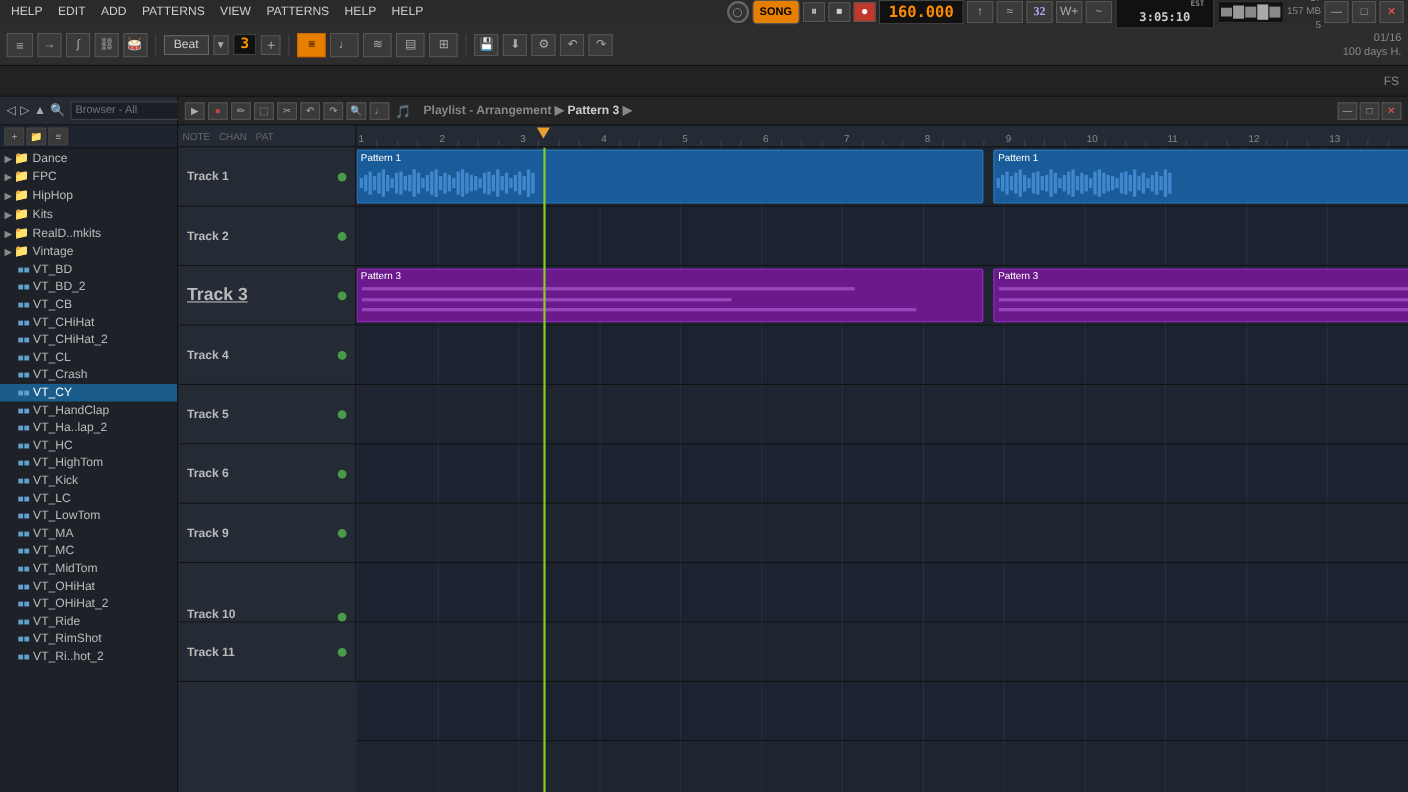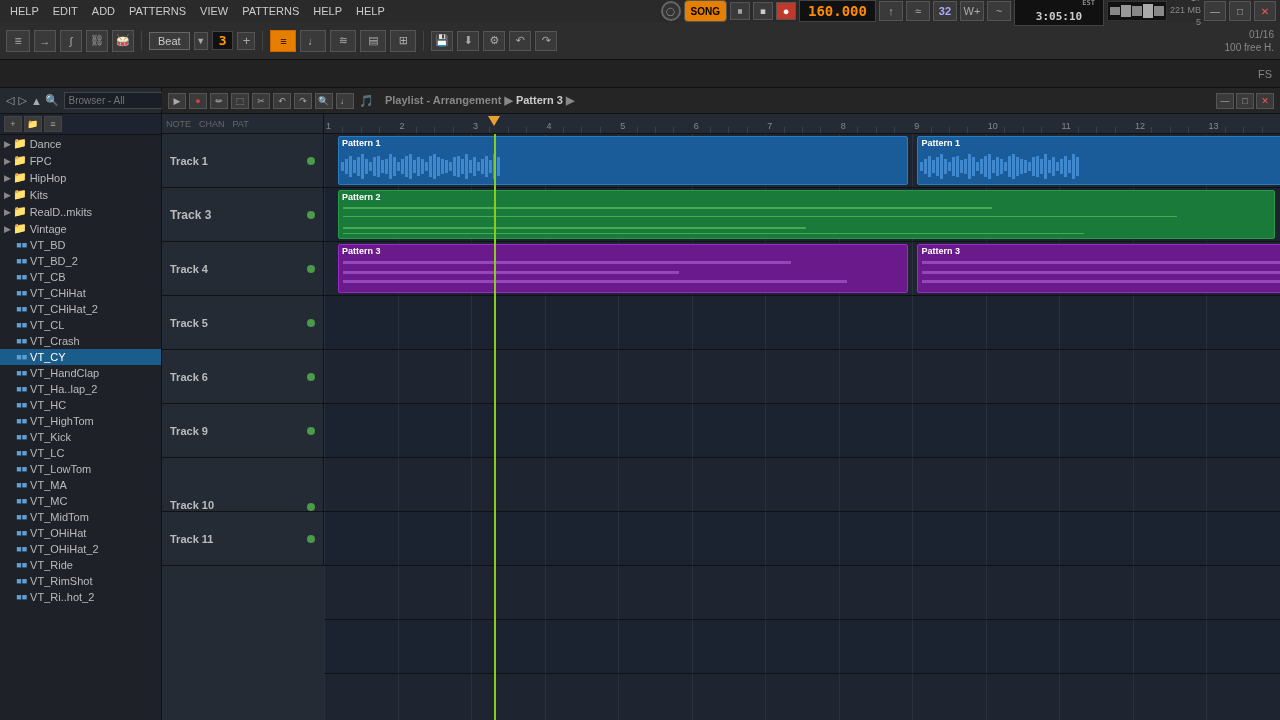--- a/index.html
+++ b/index.html
@@ -212,24 +212,23 @@
       background: #2a3040;
     }
 
     
     .pattern-block {
       position: absolute;
       top: 2px;
       border-radius: 2px;
       overflow: hidden;
       font-size: 9px;
-      font-weight: bold;
+      font-weight: normal;
       color: #fff;
       cursor: pointer;
-      margin-left: 14px;
     }
     .pattern-block .p-label {
       padding: 1px 3px;
       font-size: 9px;
     }
 
     
     .pattern-1 { background: #1a5c9a; border: 1px solid #2a7cc0; }
     
     .pattern-2 { background: #1a7a3a; border: 1px solid #2a9a4a; }
@@ -282,42 +281,42 @@
     <div class="transport-btn song-mode">SONG</div>
 
     <div style="width:20px;height:18px;background:#3a3a3a;border:1px solid #555;display:flex;align-items:center;justify-content:center;color:#ccc;font-size:11px;">⏸</div>
     <div style="width:20px;height:18px;background:#3a3a3a;border:1px solid #555;display:flex;align-items:center;justify-content:center;color:#ccc;font-size:11px;">⏹</div>
     <div style="width:20px;height:18px;background:#c0392b;border:1px solid #555;display:flex;align-items:center;justify-content:center;color:#fff;font-size:11px;">●</div>
 
     <div class="bpm-display">160.000</div>
 
     <div class="transport-icon">↑</div>
     <div class="transport-icon">≈</div>
-    <div class="transport-icon" style="color:#aaf;font-weight:bold;">32</div>
+    <div class="transport-icon" style="color:#aaf;font-weight:bold;font-family:Liberation Serif, serif;">32</div>
     <div class="transport-icon">W+</div>
     <div class="transport-icon">~</div>
 
     <div class="time-display">
       <div style="font-size:7px;color:#888;text-align:right;">EST</div>
       <span>3:05:10</span>
     </div>
 
     <div style="width:60px;height:20px;background:#111;border:1px solid #333;display:flex;align-items:center;overflow:hidden;">
       <div style="display:flex;align-items:center;gap:1px;padding:0 2px;height:100%;width:100%;">
         <div style="flex:1;height:40%;background:#888;"></div>
         <div style="flex:1;height:70%;background:#999;"></div>
         <div style="flex:1;height:55%;background:#888;"></div>
         <div style="flex:1;height:80%;background:#aaa;"></div>
         <div style="flex:1;height:60%;background:#888;"></div>
       </div>
     </div>
 
     <div style="font-size:9px;color:#888;text-align:right;line-height:1.3;">
       <div>17</div>
-      <div>221 MB</div>
+      <div>157 MB</div>
       <div>5</div>
     </div>
 
     <div class="right-btn">—</div>
     <div class="right-btn">□</div>
     <div class="right-btn" style="color:#f55;">✕</div>
   </div>
 </div>
 
 <div class="transport-bar">
@@ -347,21 +346,21 @@
 
   <div style="width:22px;height:20px;background:#3a3a3a;border:1px solid #555;display:flex;align-items:center;justify-content:center;color:#aaa;font-size:11px;">💾</div>
   <div style="width:22px;height:20px;background:#3a3a3a;border:1px solid #555;display:flex;align-items:center;justify-content:center;color:#aaa;font-size:11px;">⬇</div>
   <div style="width:22px;height:20px;background:#3a3a3a;border:1px solid #555;display:flex;align-items:center;justify-content:center;color:#aaa;font-size:11px;">⚙</div>
   <div style="width:22px;height:20px;background:#3a3a3a;border:1px solid #555;display:flex;align-items:center;justify-content:center;color:#aaa;font-size:11px;">↶</div>
   <div style="width:22px;height:20px;background:#3a3a3a;border:1px solid #555;display:flex;align-items:center;justify-content:center;color:#aaa;font-size:11px;">↷</div>
 
   <div style="margin-left:auto;display:flex;align-items:center;gap:4px;">
     <div style="font-size:10px;color:#888;text-align:right;line-height:1.3;">
       <div>01/16</div>
-      <div>100 free H.</div>
+      <div>100 days H.</div>
     </div>
   </div>
 </div>
 
 <div class="status-bar">
   <div style="margin-left:auto;">
     <span style="color:#888;">FS</span>
   </div>
 </div>
 
@@ -458,21 +457,25 @@
           <span style="margin-left:8px;">CHAN</span>
           <span style="margin-left:8px;">PAT</span>
         </div>
 
         <div id="track-labels" style="overflow:hidden;flex:1;">
             <div class="track-label" style="height: 54px; border-bottom: 1px solid rgb(17, 17, 17);">
               <span style="font-size:11px;color:#bbb;">Track 1</span>
     <span style="width:8px;height:8px;border-radius:50%;background:#4a9a4a;display:inline-block;"></span>
             </div>
             <div class="track-label" style="height: 54px; border-bottom: 1px solid rgb(17, 17, 17);">
-              <span style="font-size:12px;color:#bbb;">Track 3</span>
+              <span style="font-size:11px;color:#bbb;">Track 2</span>
+    <span style="width:8px;height:8px;border-radius:50%;background:#4a9a4a;display:inline-block;"></span>
+            </div>
+            <div class="track-label" style="height: 54px; border-bottom: 1px solid rgb(17, 17, 17);">
+              <span style="font-size:16px;color:#bbb;text-decoration:underline;">Track 3</span>
     <span style="width:8px;height:8px;border-radius:50%;background:#4a9a4a;display:inline-block;"></span>
             </div>
             <div class="track-label" style="height: 54px; border-bottom: 1px solid rgb(17, 17, 17);">
               <span style="font-size:11px;color:#bbb;">Track 4</span>
     <span style="width:8px;height:8px;border-radius:50%;background:#4a9a4a;display:inline-block;"></span>
             </div>
             <div class="track-label" style="height: 54px; border-bottom: 1px solid rgb(17, 17, 17);">
               <span style="font-size:11px;color:#bbb;">Track 5</span>
     <span style="width:8px;height:8px;border-radius:50%;background:#4a9a4a;display:inline-block;"></span>
             </div>
@@ -668,29 +671,20 @@
               <div class="grid-line" style="left: 220.615px;"></div>
               <div class="grid-line" style="left: 294.154px;"></div>
               <div class="grid-line" style="left: 367.692px;"></div>
               <div class="grid-line" style="left: 441.231px;"></div>
               <div class="grid-line" style="left: 514.769px;"></div>
               <div class="grid-line" style="left: 588.308px;"></div>
               <div class="grid-line" style="left: 661.846px;"></div>
               <div class="grid-line" style="left: 735.385px;"></div>
               <div class="grid-line" style="left: 808.923px;"></div>
               <div class="grid-line" style="left: 882.462px;"></div>
-              <div class="pattern-block pattern-2" style="left: 0px; width: 936.687px; top: 2px; bottom: 2px;">
-                <div class="p-label">Pattern 2</div>
-                <div style="position: absolute; inset: 14px 0px 2px; display: flex; flex-direction: column; gap: 2px; padding: 2px 4px; overflow: hidden;">
-                  <div style="height: 3px; width: 70%; background: rgba(100, 200, 100, 0.6); margin-top: 0px;"></div>
-                  <div style="height: 3px; width: 90%; background: rgba(100, 200, 100, 0.6); margin-top: 5px;"></div>
-                  <div style="height: 3px; width: 50%; background: rgba(100, 200, 100, 0.6); margin-top: 8px;"></div>
-                  <div style="height: 3px; width: 80%; background: rgba(100, 200, 100, 0.6); margin-top: 2px;"></div>
-                </div>
-              </div>
             </div>
             <div style="height: 54px; border-bottom: 1px solid rgb(17, 17, 17); position: relative; background: rgb(30, 37, 48);">
               <div class="grid-line" style="left: 0px;"></div>
               <div class="grid-line" style="left: 73.5385px;"></div>
               <div class="grid-line" style="left: 147.077px;"></div>
               <div class="grid-line" style="left: 220.615px;"></div>
               <div class="grid-line" style="left: 294.154px;"></div>
               <div class="grid-line" style="left: 367.692px;"></div>
               <div class="grid-line" style="left: 441.231px;"></div>
               <div class="grid-line" style="left: 514.769px;"></div>

